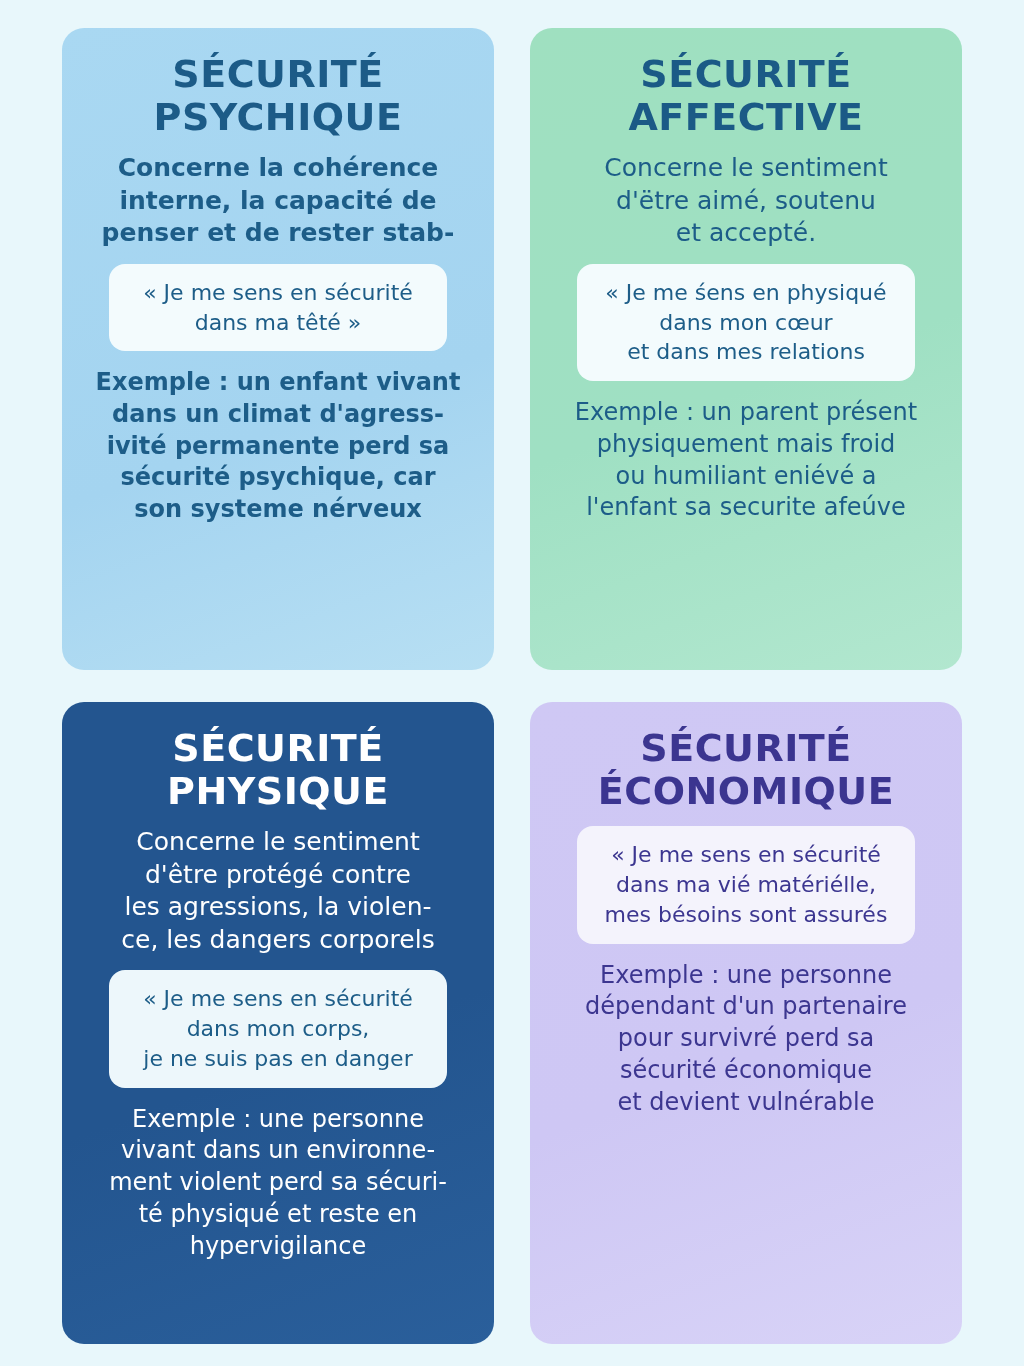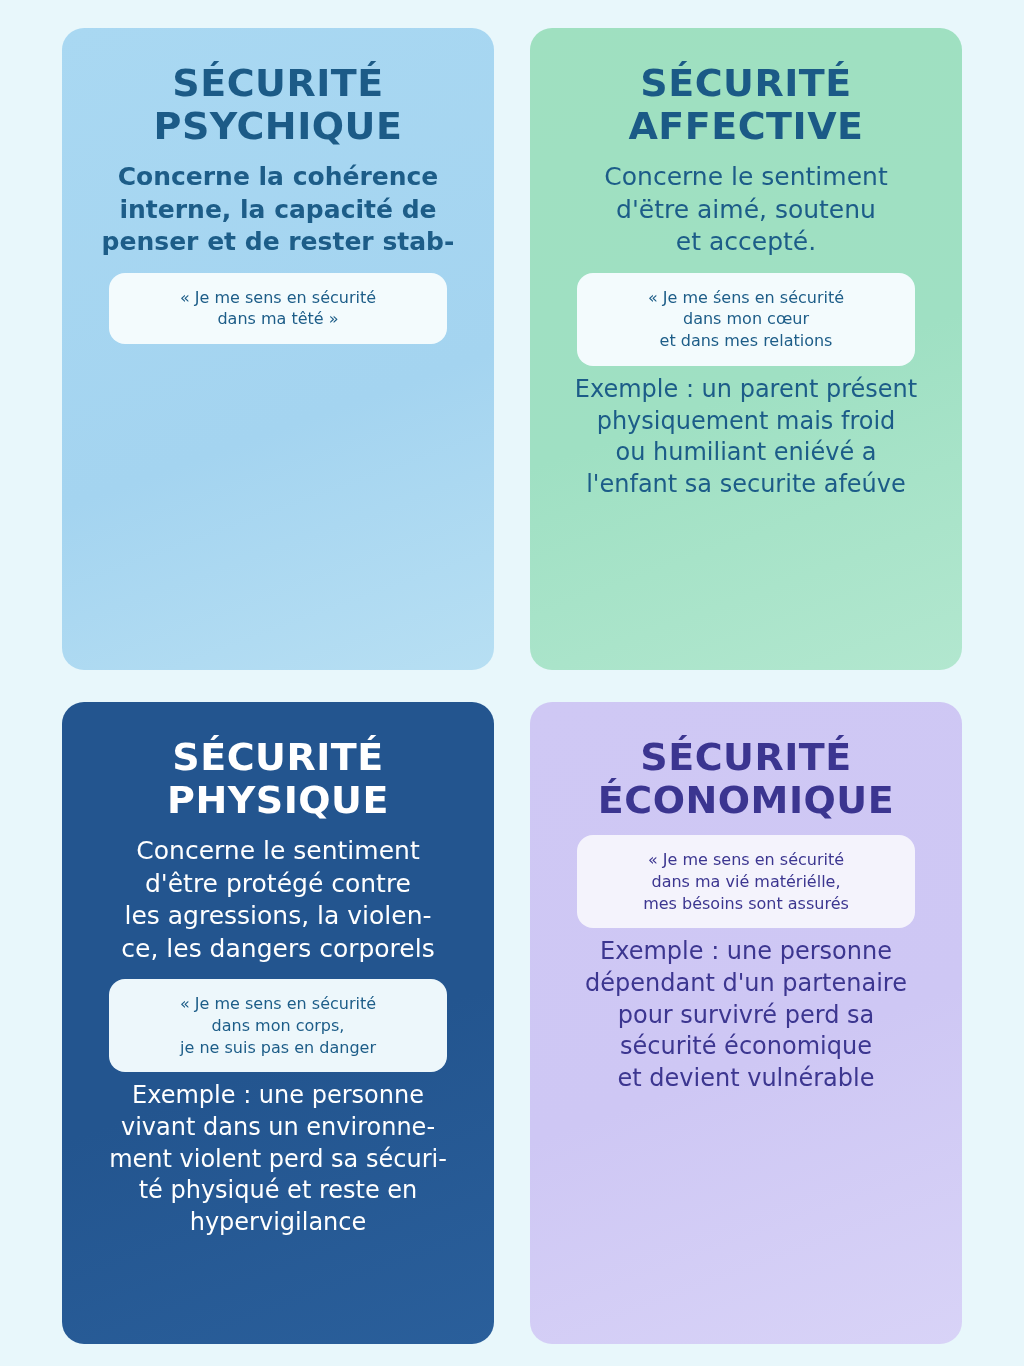--- a/index.html
+++ b/index.html
@@ -20,21 +20,21 @@
     padding: 28px 62px 22px 62px;
     display: grid;
     grid-template-columns: 1fr 1fr;
     grid-template-rows: 1fr 1fr;
     column-gap: 36px;
     row-gap: 32px;
   }
   .card {
     border-radius: 22px;
     box-sizing: border-box;
-    padding: 30px 20px 22px 20px;
+    padding: 21px 20px 22px 20px;
     display: flex;
     flex-direction: column;
     align-items: center;
     text-align: center;
     overflow: hidden;
   }
   .card-title {
     font-size: 38px;
     font-weight: 700;
     line-height: 1.12;
@@ -46,25 +46,25 @@
     font-size: 25px;
     line-height: 1.3;
     font-weight: 500;
     margin: 0 0 14px 0;
     white-space: pre-line;
   }
   .quote-box {
     background: #f3fbfd;
     border-radius: 16px;
     padding: 14px 18px;
-    font-size: 16px;
+    font-size: 22px;
     line-height: 1.36;
     font-weight: 500;
     white-space: pre-line;
-    margin-bottom: 8px;
+    margin-bottom: 16px;
     width: 86%;
     box-sizing: border-box;
   }
   .card-example {
     font-size: 24px;
     line-height: 1.32;
     font-weight: 500;
     white-space: pre-line;
     margin: 0;
   }
@@ -111,29 +111,34 @@
 <div class="grid">
 
   <div class="card card-psychique">
     <div class="card-title">SÉCURITÉ
 PSYCHIQUE</div>
     <div class="card-desc">Concerne la cohérence
 interne, la capacité de
 penser et de rester stab-</div>
     <div class="quote-box">« Je me sens en sécurité
 dans ma têté »</div>
+    <div class="card-example">Exemple : un enfant vivant
+dans un climat d'agress-
+ivité permanente perd sa
+sécurité psychique, car
+son systeme nérveux</div>
   </div>
 
   <div class="card card-affective">
     <div class="card-title">SÉCURITÉ
 AFFECTIVE</div>
     <div class="card-desc">Concerne le sentiment
 d'ëtre aimé, soutenu
 et accepté.</div>
-    <div class="quote-box">« Je me śens en sécurité
+    <div class="quote-box">« Je me śens en physiqué
 dans mon cœur
 et dans mes relations</div>
     <div class="card-example">Exemple : un parent présent
 physiquement mais froid
 ou humiliant eniévé a
 l'enfant sa securite afeúve</div>
   </div>
 
   <div class="card card-physique">
     <div class="card-title">SÉCURITÉ

